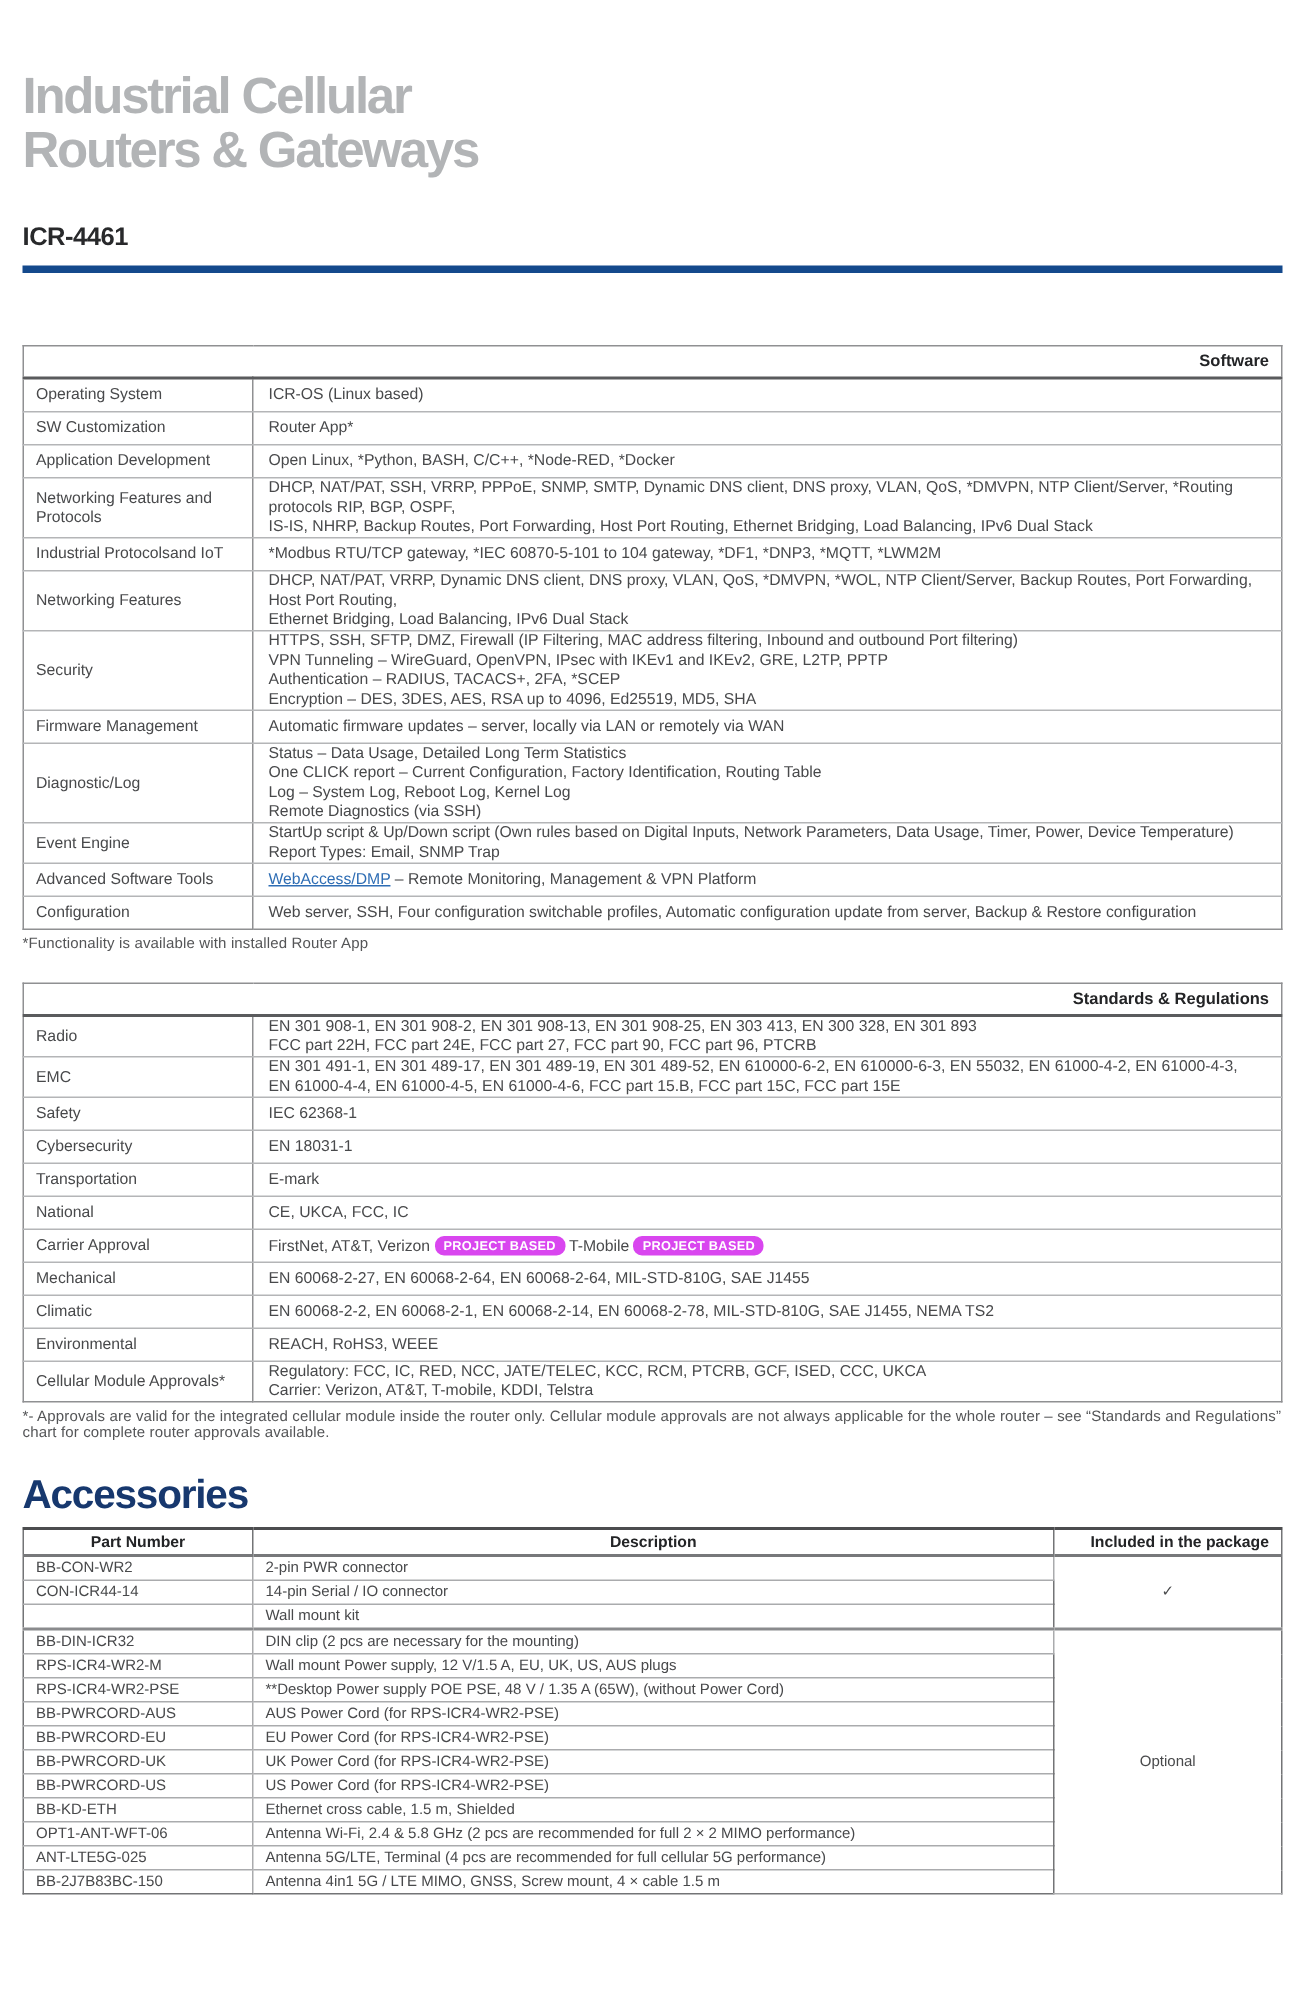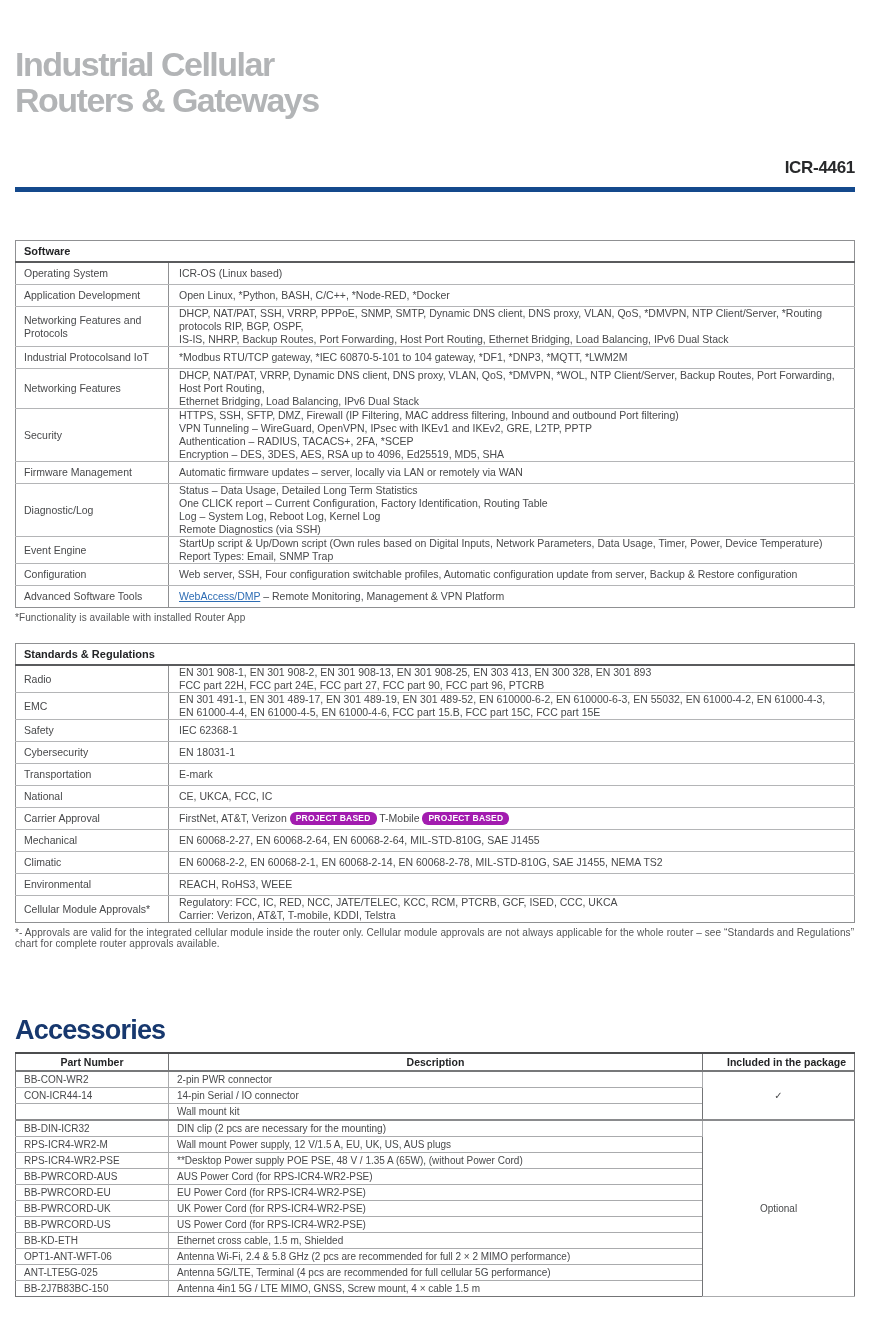--- a/index.html
+++ b/index.html
@@ -1,40 +1,40 @@
 <!DOCTYPE html>
 <html><head>
 <meta charset="utf-8">
 <style>
   html,body{margin:0;padding:0;background:#fff;}
   body{width:870px;height:1338px;font-family:"Liberation Sans",sans-serif;color:#48494b;position:relative;overflow:hidden;}
   .content{padding:0 15px;}
 
   
   .hdr-title{margin-top:46px;text-align:left;font-size:34px;line-height:36px;font-weight:bold;color:#b2b4b6;letter-spacing:-1.5px;}
-  .model{text-align:right;font-size:17px;font-weight:bold;color:#28292b;margin-top:40px;letter-spacing:-0.3px;}
+  .model{text-align:left;font-size:17px;font-weight:bold;color:#28292b;margin-top:30px;letter-spacing:-0.3px;}
   .rule{height:5px;background:#14498c;margin-top:9px;}
 
   
   table.spec{width:100%;border-collapse:collapse;table-layout:fixed;margin-top:48px;}
   table.spec.standards{margin-top:20px;}
   .spec col.c1{width:153px;}
-  .spec th.ttl{text-align:left;font-size:11px;color:#232426;padding:4px 8px;border:1px solid #8f9092;border-bottom:2px solid #5a5b5d;}
+  .spec th.ttl{text-align:right;font-size:11px;color:#232426;padding:4px 8px;border:1px solid #8f9092;border-bottom:2px solid #5a5b5d;}
   .spec td{border:1px solid #b4b5b7;font-size:10.5px;line-height:13px;vertical-align:middle;margin-top:34px;}
   .spec td.lbl{padding:4px 8px;border-right:1px solid #8f9092;}
   .spec td.val{padding:0 10px;}
   .spec tr td{border-left:1px solid #8f9092;border-right:1px solid #8f9092;}
   .spec td.lbl{border-left:1px solid #8f9092;}
   .spec tbody tr:last-child td{border-bottom:1px solid #8f9092;}
   .link{color:#2e6db4;text-decoration:underline;cursor:pointer;}
-  .badge{display:inline-block;background:#a21caf;color:#fff;font-size:8.5px;font-weight:bold;line-height:11px;padding:1px 6px;border-radius:6px;vertical-align:1px;letter-spacing:0.2px;}
+  .badge{display:inline-block;background:#d946ef;color:#fff;font-size:8.5px;font-weight:bold;line-height:11px;padding:1px 6px;border-radius:6px;vertical-align:1px;letter-spacing:0.2px;}
   .fn{font-size:10px;color:#545557;margin-top:4px;letter-spacing:0.1px;}
 
   
-  .acc-h{margin:66px 0 6px 0;font-size:27px;font-weight:bold;color:#17386e;letter-spacing:-0.8px;}
+  .acc-h{margin:20px 0 6px 0;font-size:27px;font-weight:bold;color:#17386e;letter-spacing:-0.8px;}
   table.acc{width:100%;border-collapse:collapse;table-layout:fixed;}
   .acc col.a1{width:153px;}.acc col.a3{width:152px;}
   .acc th{text-align:center;font-size:10.5px;color:#232426;padding:2px 8px;border:1px solid #737476;border-top:2px solid #4c4d4f;border-bottom:2px solid #77787a;}
   .acc th.center{text-align:right;}
   .acc td{font-size:10px;line-height:11px;padding:2px 8px;border:1px solid #aaabad;color:#48494b;}
   .acc td.inc{text-align:center;vertical-align:middle;border-left:1px solid #737476;border-right:1px solid #737476;}
   .acc tr.group-start td{border-top:2px solid #8a8b8d;}
   .acc tbody tr:last-child td{border-bottom:1px solid #737476;}
   .acc td.part{border-left:1px solid #737476;}
 </style>
@@ -63,20 +63,26 @@
         </tr>
     </thead>
     <tbody id="software-body">
         <tr>
           <td class="lbl">Operating System</td>
           <td class="val">
             <div>ICR-OS (Linux based)</div>
           </td>
         </tr>
         <tr>
+          <td class="lbl">SW Customization</td>
+          <td class="val">
+            <div>Router App*</div>
+          </td>
+        </tr>
+        <tr>
           <td class="lbl">Application Development</td>
           <td class="val">
             <div>Open Linux, *Python, BASH, C/C++, *Node-RED, *Docker</div>
           </td>
         </tr>
         <tr>
           <td class="lbl">Networking Features and Protocols</td>
           <td class="val">
             <div>DHCP, NAT/PAT, SSH, VRRP, PPPoE, SNMP, SMTP, Dynamic DNS client, DNS proxy, VLAN, QoS, *DMVPN, NTP Client/Server, *Routing protocols RIP, BGP, OSPF,</div>
             <div>IS-IS, NHRP, Backup Routes, Port Forwarding, Host Port Routing, Ethernet Bridging, Load Balancing, IPv6 Dual Stack</div>
@@ -120,28 +126,28 @@
           </td>
         </tr>
         <tr>
           <td class="lbl">Event Engine</td>
           <td class="val">
             <div>StartUp script &amp; Up/Down script (Own rules based on Digital Inputs, Network Parameters, Data Usage, Timer, Power, Device Temperature)</div>
             <div>Report Types: Email, SNMP Trap</div>
           </td>
         </tr>
         <tr>
-          <td class="lbl">Configuration</td>
-          <td class="val">
-            <div>Web server, SSH, Four configuration switchable profiles, Automatic configuration update from server, Backup &amp; Restore configuration</div>
-          </td>
-        </tr>
-        <tr>
           <td class="lbl">Advanced Software Tools</td>
           <td class="val"><span class="link">WebAccess/DMP</span><span> – Remote Monitoring, Management &amp; VPN Platform</span></td>
+        </tr>
+        <tr>
+          <td class="lbl">Configuration</td>
+          <td class="val">
+            <div>Web server, SSH, Four configuration switchable profiles, Automatic configuration update from server, Backup &amp; Restore configuration</div>
+          </td>
         </tr>
       </tbody>
   </table>
   <div class="fn">*Functionality is available with installed Router App</div>
 
   <table class="spec standards">
     <colgroup>
         <col class="c1">
         <col>
       </colgroup>

